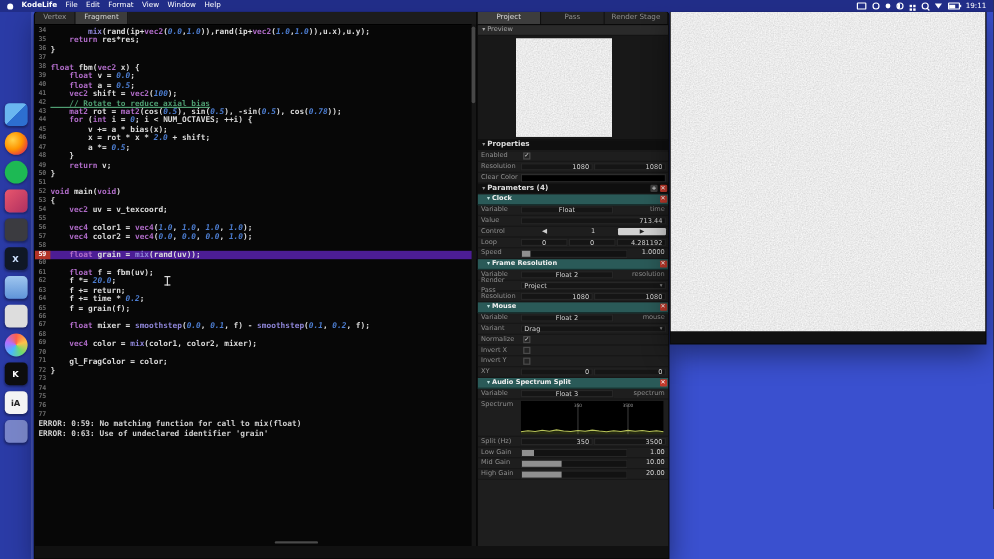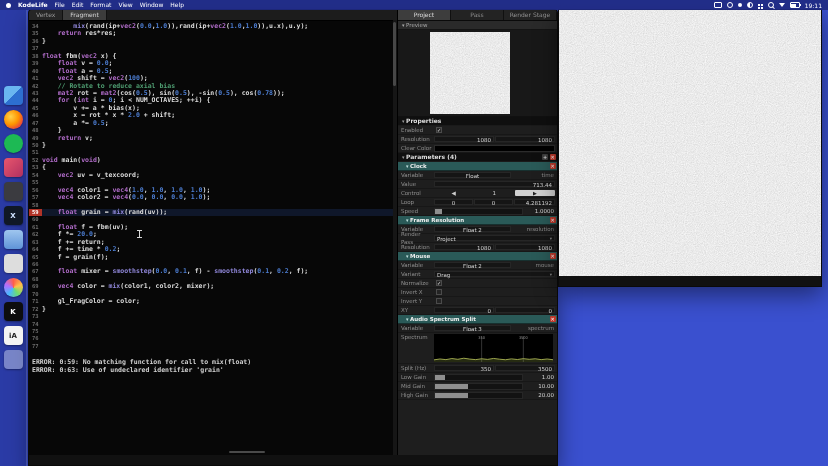--- a/index.html
+++ b/index.html
@@ -58,25 +58,25 @@
   
   .editor{width:370px;background:#070707;position:relative;overflow:hidden;}
   .tabbar{height:10px;background:#1c1c1c;display:flex;border-bottom:1px solid #000;}
   .tab{padding:0 7px;font-size:6px;color:#9a9a9a;line-height:10px;background:#262626;border-right:1px solid #111;}
   .tab.active{background:#3c3c3c;color:#d8d8d8;}
   .code{font-family:"DejaVu Sans Mono",monospace;font-size:6.5px;font-weight:bold;
     color:#dcdcdc;line-height:7.45px;padding-top:2px;}
   .cl{display:flex;height:7.45px;}
   .cl .ln{width:13px;padding-left:3px;box-sizing:border-box;color:#6c6c6c;font-size:5.5px;flex:none;}
   .cl .ct{white-space:pre;}
-  .cl.hl{background:#0f172a;}
+  .cl.hl{background:#4c1d95;}
   .cl.hl .ln{background:#b23327;color:#fff;}
-  .k{color:#b06cc8;} .n{color:#4d7ed2;} .c{color:#4f9e72;} .b{color:#8f86d8;}
+  .k{color:#b06cc8;} .n{color:#4d7ed2;font-style:italic;} .c{color:#4f9e72;text-decoration:underline;} .b{color:#8f86d8;}
   .errors{font-family:"DejaVu Sans Mono",monospace;font-size:6.5px;font-weight:bold;
-    color:#d0d0d0;line-height:7.6px;margin-top:9px;padding-left:3px;white-space:pre;}
+    color:#d0d0d0;line-height:7.6px;padding-left:3px;white-space:pre;}
   .vscroll{position:absolute;right:0;top:10px;bottom:0;width:4px;background:#161616;}
   .vscroll .thumb{position:absolute;top:2px;left:0.5px;width:3px;height:64px;background:#474747;border-radius:2px;}
   .hthumb{position:absolute;left:200px;bottom:2px;width:36px;height:2.5px;background:#4a4a4a;border-radius:1px;}
   .ibeam{position:absolute;left:108px;top:220px;width:5px;height:8px;}
   .ibeam i{position:absolute;background:#d8d8d8;}
   .ibeam .v{left:2px;top:0;width:1px;height:8px;}
   .ibeam .t{left:0;top:0;width:5px;height:1px;}
   .ibeam .bb{left:0;bottom:0;width:5px;height:1px;}
 
   

